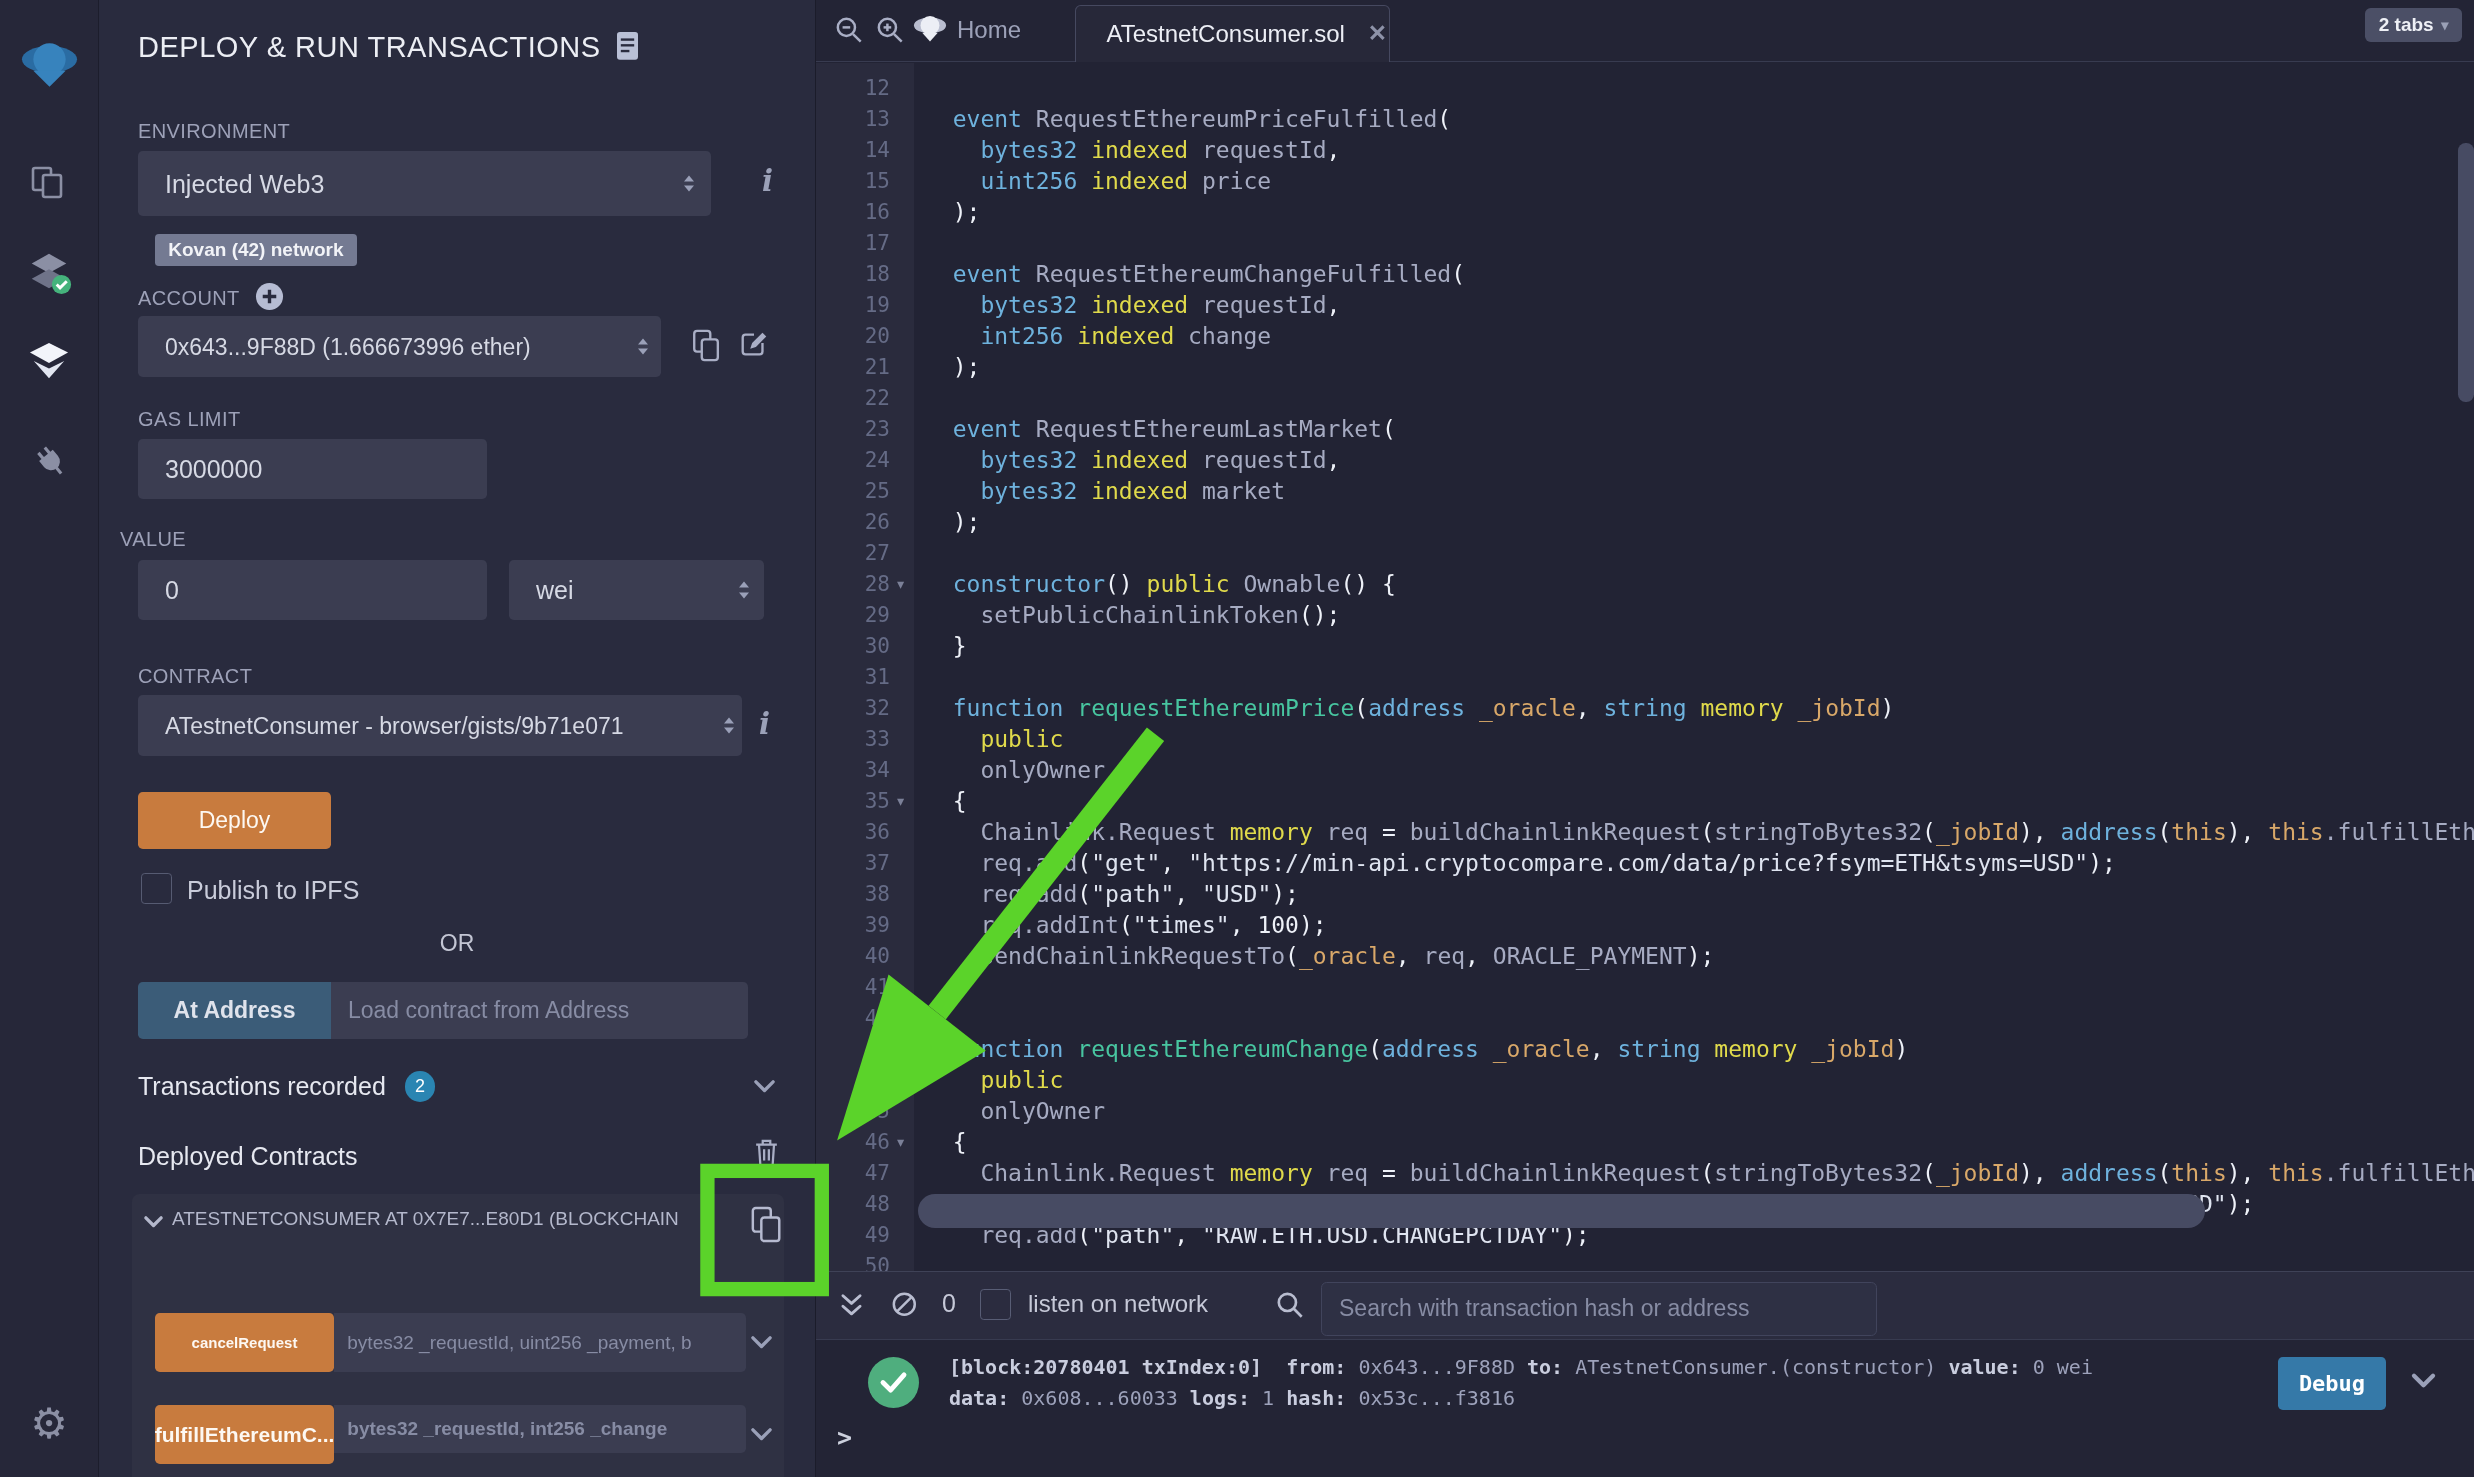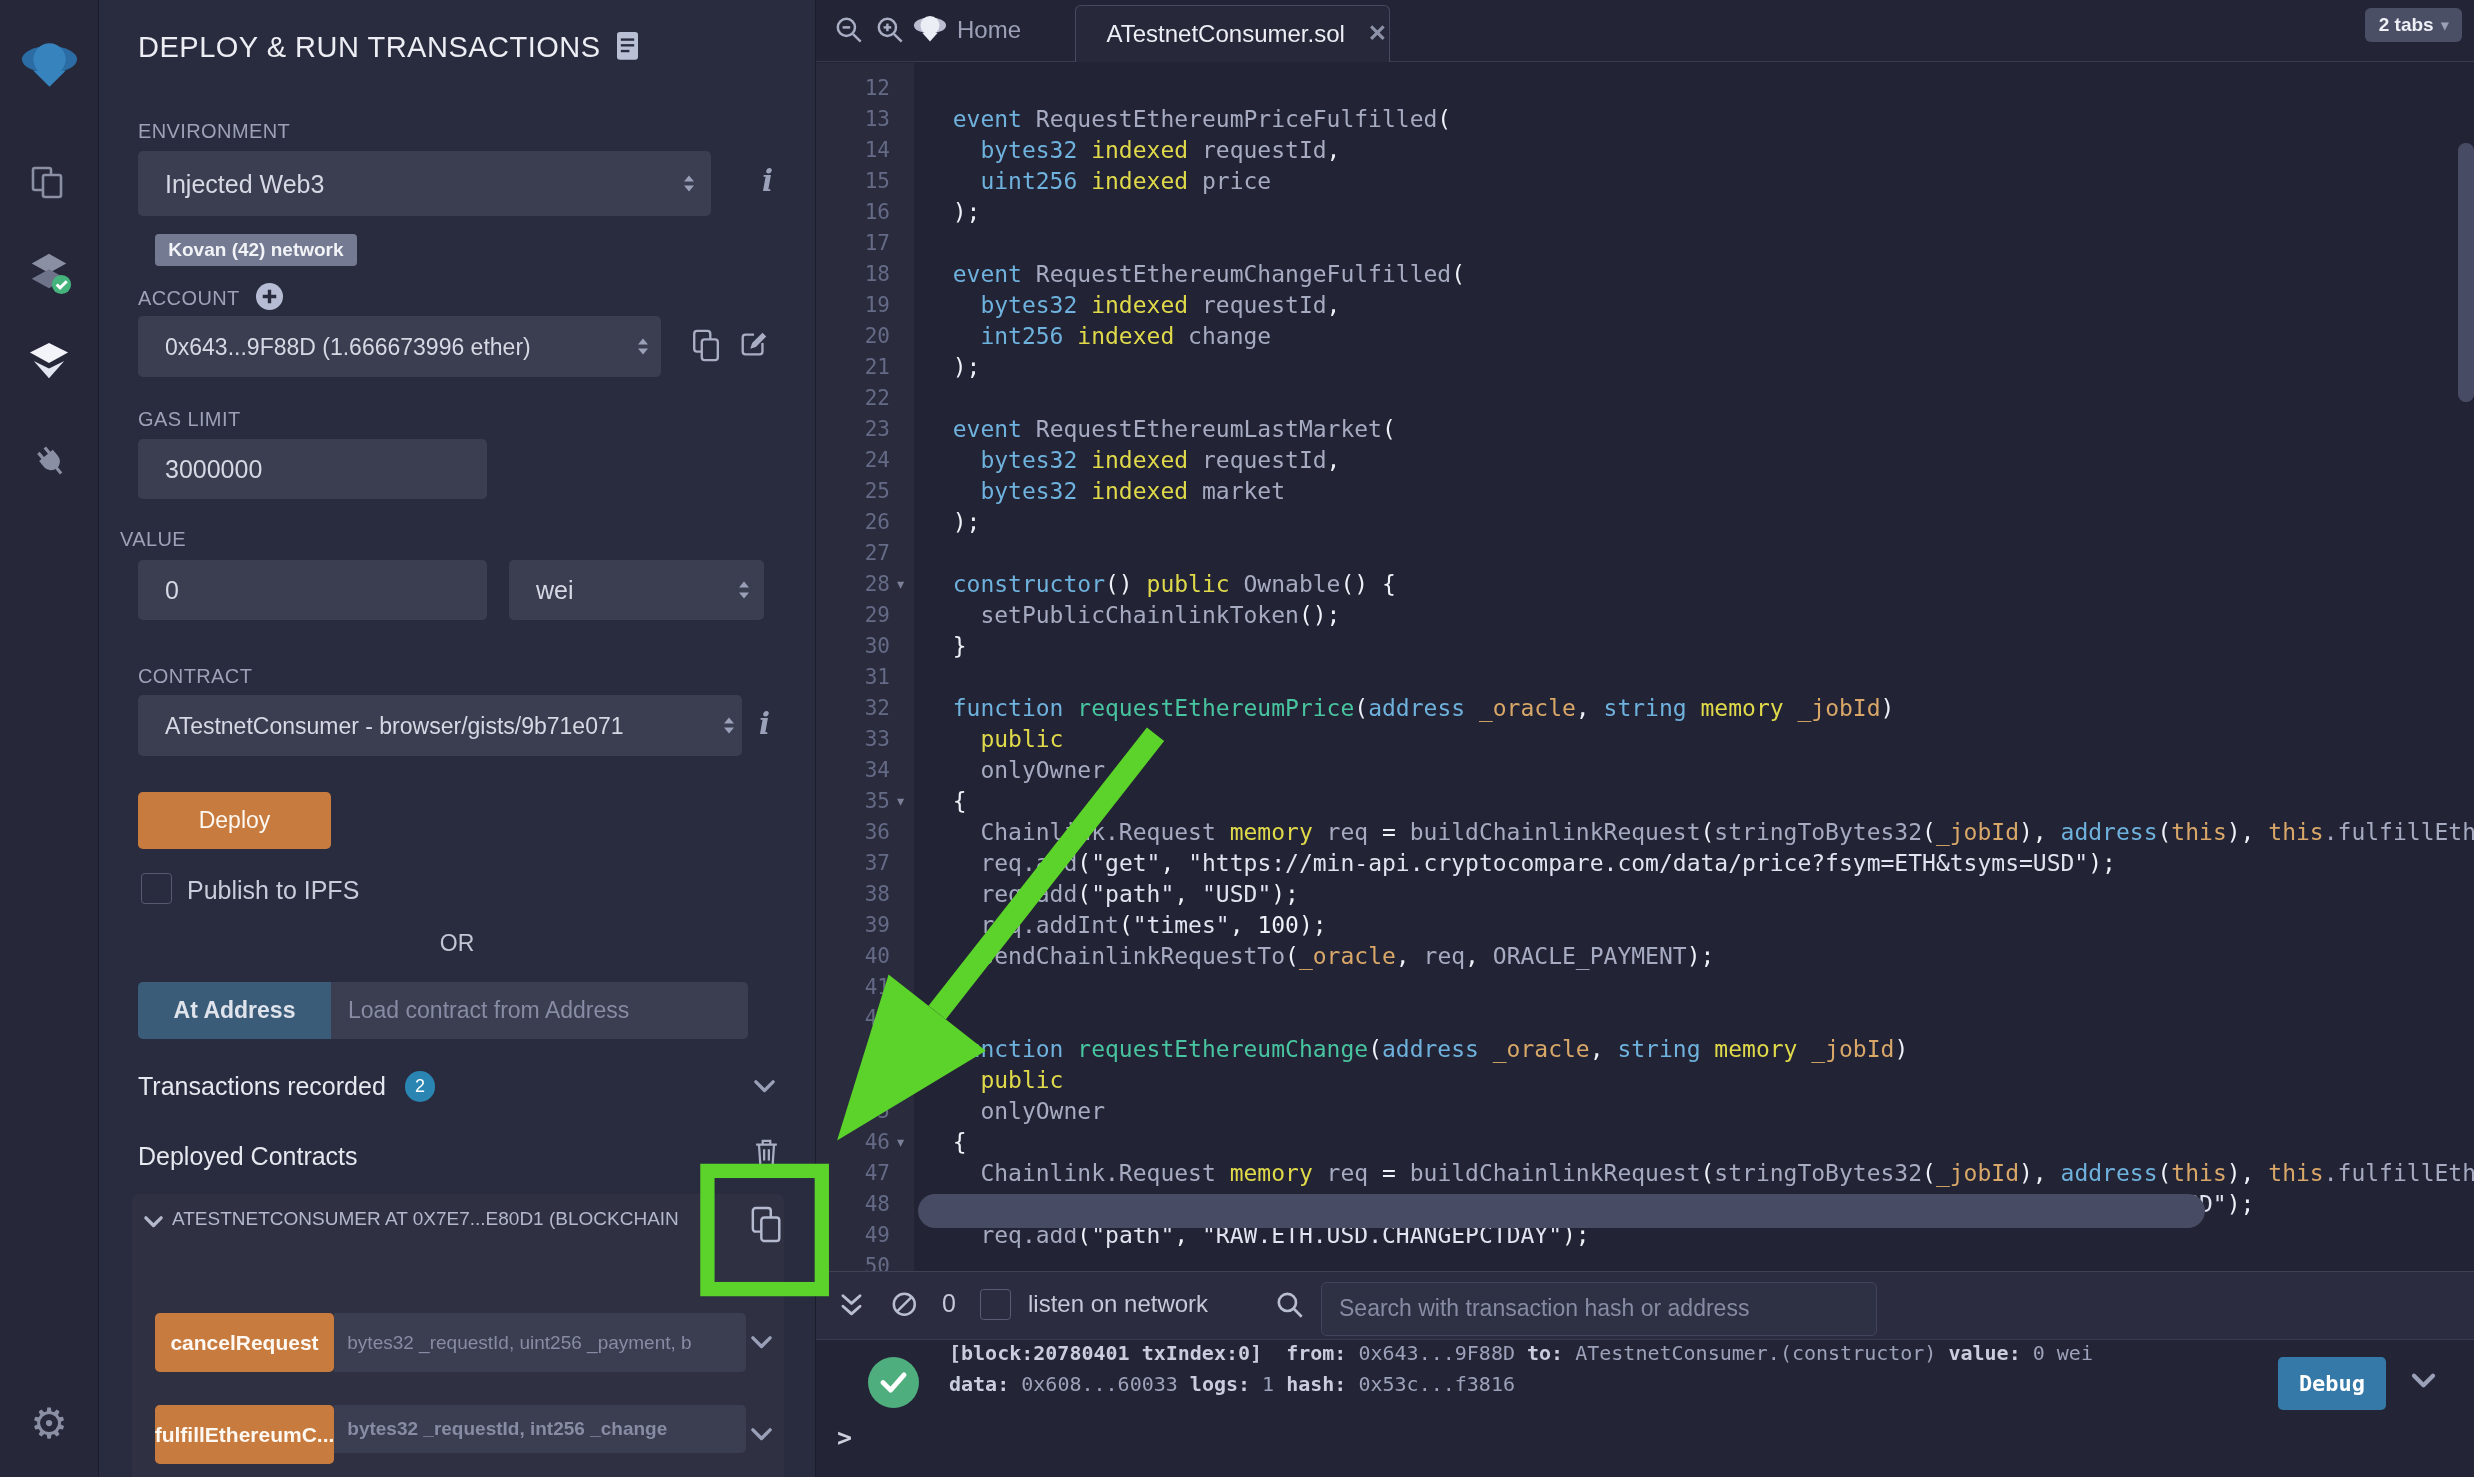--- a/index.html
+++ b/index.html
@@ -36,21 +36,21 @@
   .fold{position:absolute;left:81px;top:0;color:#7b8098;font:14.3px/31px "DejaVu Sans",sans-serif}
   .ctext{margin:0 0 0 35px;font:23px/31px "DejaVu Sans Mono",monospace;white-space:pre}
   .tk-k{color:#6eb2dd}.tk-y{color:#e0da4b}.tk-fn{color:#48c5a0}.tk-o{color:#d9a869}
   .tk-id{color:#a6abc2}.tk-p{color:#eef1f8}.tk-s{color:#dfe4f0}.tk-n{color:#eef1f8}
   #hscroll{position:absolute;left:102px;top:1194px;width:1287px;height:34px;background:#474b63;border-radius:17px;z-index:5}
   #vscroll{position:absolute;left:1642px;top:143px;width:16px;height:259px;background:#474b63;border-radius:7.6px;z-index:5}
   
   #terminal{position:absolute;left:0;top:1271px;width:1659px;height:207px;background:#232435;border-top:1.9px solid #3f4257}
   #termbar{position:absolute;left:0;top:0;width:1659px;height:67px;background:#2b2c3f;border-bottom:1px solid #383b50}
   #searchinput{position:absolute;left:505px;top:9.5px;width:520px;height:46px;background:#2e3044;border:1px solid #41445c;border-radius:5.7px;color:#8b90a8;font-size:23px;padding:3px 17px;outline:none}
-  #logtext{position:absolute;left:133px;top:66px;font:20px/31px "DejaVu Sans Mono",monospace;white-space:pre}
+  #logtext{position:absolute;left:133px;top:80px;font:20px/31px "DejaVu Sans Mono",monospace;white-space:pre}
   .tk-b{color:#c9cdde;font-weight:bold}.tk-t{color:#9da2bb}
   #debugbtn{position:absolute;left:1462px;top:85px;width:108px;height:53px;background:#3579a8;border-radius:4.8px;color:#fff;
     font:bold 22px "DejaVu Sans Mono",monospace;display:flex;align-items:center;justify-content:center}
   
   #anno{position:absolute;left:0;top:0;width:2475px;height:1478px;z-index:100;pointer-events:none}
 </style>
 </head>
 <body>
 
 <div id="iconbar">
@@ -198,21 +198,21 @@
     <span class="abs" style="left:11.4px;top:21px"><svg width="21" height="14.3" viewBox="0 0 22 15">
           <path d="M3 3 l8 8 l8 -8" stroke="#b4b8cc" stroke-width="3.5" fill="none" stroke-linecap="round" stroke-linejoin="round"></path>
         </svg></span>
     <div class="abs" style="left:40px;top:14.3px;width:553px;font-size:19px;color:#b4b8cc;white-space:nowrap;overflow:hidden">ATESTNETCONSUMER AT 0X7E7...E80D1 (BLOCKCHAIN</div>
     <span class="abs" style="left:710px;top:14.3px"></span>
     <span class="abs" style="left:618px;top:12.4px"><svg width="34" height="38" fill="none" stroke="#b6bad0" stroke-width="2.6" viewBox="0 0 36 40">
           <rect x="3" y="2" width="19" height="25" rx="3"></rect>
           <rect x="12" y="12" width="19" height="25" rx="3" fill="#2f3143"></rect>
         </svg></span>
 
-    <div class="btn-orange abs" style="left:23px;top:119px;width:179px;height:59px;font-size:21px;font-weight:bold">
+    <div class="btn-orange abs" style="left:23px;top:119px;width:179px;height:59px;font-size:15px;font-weight:bold">
         <span>cancelRequest</span>
       </div>
     <input class="fninput" style="left: 202px; top: 119px; width: 385px; height: 59px;" placeholder="bytes32 _requestId, uint256 _payment, b">
     <span class="abs" style="left:618px;top:141px"><svg width="23" height="15.3" viewBox="0 0 24 16">
           <path d="M3 3 l9 9 l9 -9" stroke="#9aa0b8" stroke-width="3.5" fill="none" stroke-linecap="round" stroke-linejoin="round"></path>
         </svg></span>
 
     <div class="btn-orange abs" style="left:23px;top:211px;width:179px;height:59px;font-size:21px;font-weight:bold">
         <span>fulfillEthereumC...</span>
       </div>

